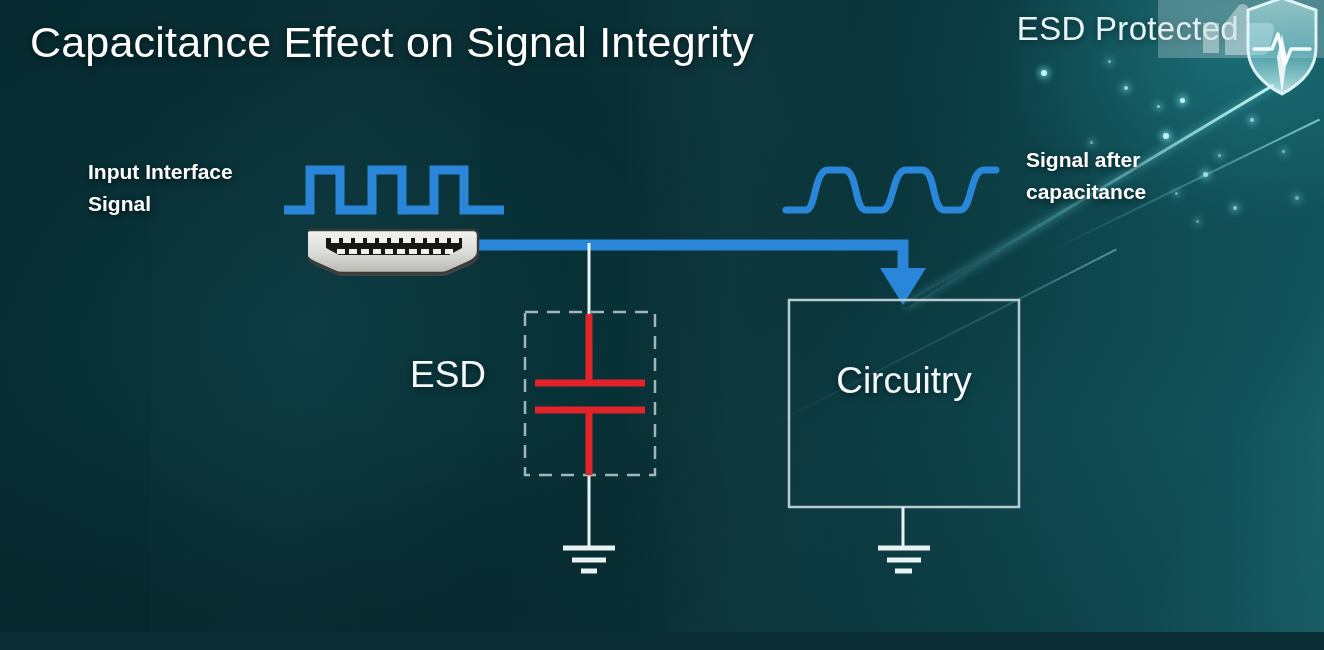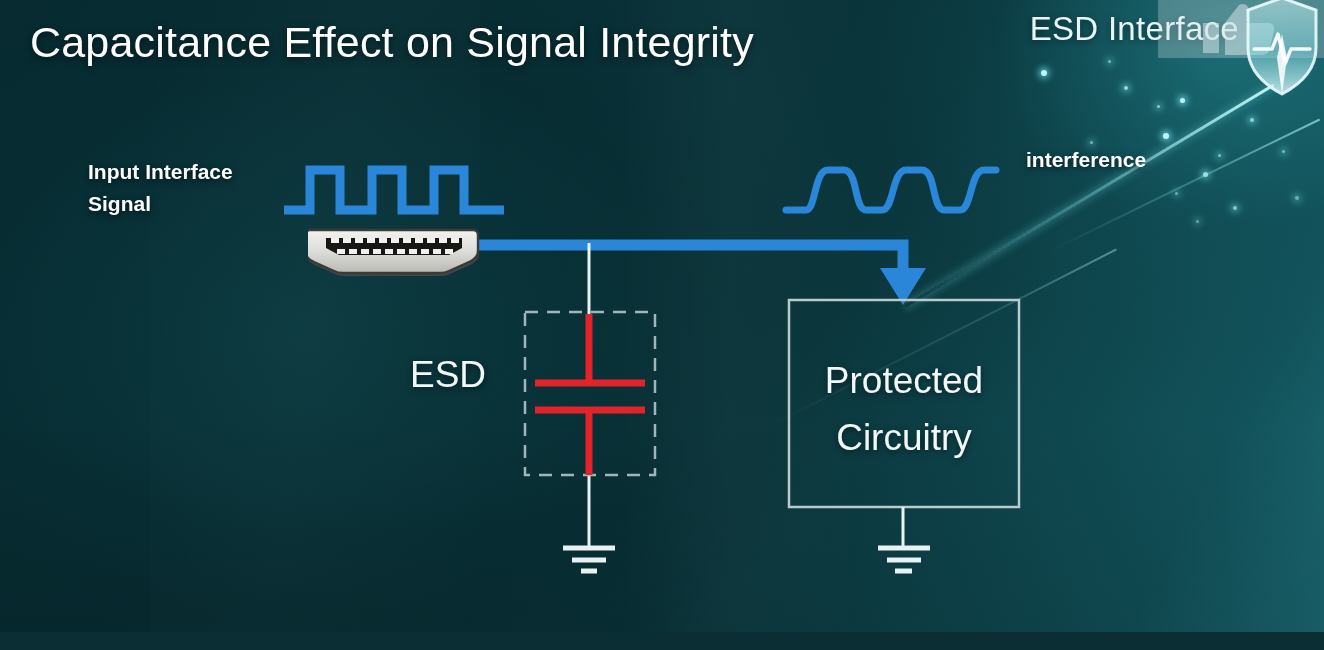--- a/index.html
+++ b/index.html
@@ -109,21 +109,21 @@
   <div class="dot" style="left:1218px;top:154px;width:3px;height:3px;opacity:.65;"></div>
   <div class="dot" style="left:1203px;top:172px;width:5px;height:5px;opacity:.8;"></div>
   <div class="dot" style="left:1175px;top:192px;width:3px;height:3px;opacity:.55;"></div>
   <div class="dot" style="left:1233px;top:206px;width:4px;height:4px;opacity:.7;"></div>
   <div class="dot" style="left:1196px;top:220px;width:3px;height:3px;opacity:.5;"></div>
   <div class="dot" style="left:1108px;top:60px;width:3px;height:3px;opacity:.6;"></div>
   <div class="dot" style="left:1282px;top:150px;width:3px;height:3px;opacity:.6;"></div>
   <div class="dot" style="left:1295px;top:196px;width:4px;height:4px;opacity:.55;"></div>
 
   <div id="title">Capacitance Effect on Signal Integrity</div>
-  <div id="brand">ESD Interface</div>
+  <div id="brand">ESD Protected</div>
 
   <div id="thumb-overlay">
     <svg width="92" height="52" viewBox="0 0 92 52">
       <path d="M8 20 h16 v30 H8 z" fill="#cfe3e6"></path>
       <path d="M30 20 L44 2 q6 -3 9 2 q3 5 -2 16 h22 q7 0 6 7 l-4 18 q-1 7 -8 7 H30 z" fill="#cfe3e6"></path>
     </svg>
   </div>
 
   <svg id="shield" viewBox="0 0 80 108">
     <defs>
@@ -137,21 +137,22 @@
     <path d="M12 55 H30 L36 40 L43 70 L49 55 H68" fill="none" stroke="#ffffff" stroke-width="3.4" stroke-opacity=".92" stroke-linejoin="round" stroke-linecap="round"></path>
     <path d="M40 40 L45 64 L40 100 L35 64 Z" fill="#ffffff" fill-opacity=".85"></path>
   </svg>
 
   <div id="label-input" class="wlabel">
     <div>Input Interface</div>
     <div>Signal</div>
   </div>
 
   <div id="label-output" class="wlabel">
-    <div>interference</div>
+    <div>Signal after</div>
+    <div>capacitance</div>
   </div>
 
   <svg class="wave" id="wave-in" width="228" height="60" viewBox="0 0 228 60">
     <polyline points="4,50 30,50 30,10 60,10 60,50 92,50 92,10 122,10 122,50 154,50 154,10 184,10 184,50 224,50" fill="none" stroke="#2a86d8" stroke-width="9" stroke-linejoin="miter" stroke-linecap="butt"></polyline>
   </svg>
 
   <svg class="wave" id="wave-out" width="228" height="60" viewBox="0 0 228 60">
     <path d="M4,50 L24,50 C34,50 32,10 46,10 L62,10 C76,10 72,50 84,50
              L100,50 C112,50 110,10 124,10 L140,10 C154,10 150,50 162,50
              L178,50 C190,50 188,10 202,10 L214,10" fill="none" stroke="#2a86d8" stroke-width="7" stroke-linejoin="round" stroke-linecap="round"></path>
@@ -228,17 +229,16 @@
       <rect x="125" y="21" width="8" height="5"></rect>
         <rect x="137" y="21" width="8" height="5"></rect>
     </g>
   </svg>
 
   <div id="esd-label" class="dtext">
     <div>ESD</div>
   </div>
 
   <div id="proto-label" class="dtext">
-    <div>Protected</div>
     <div>Circuitry</div>
   </div>
 
 </div>
 
 </body></html>

